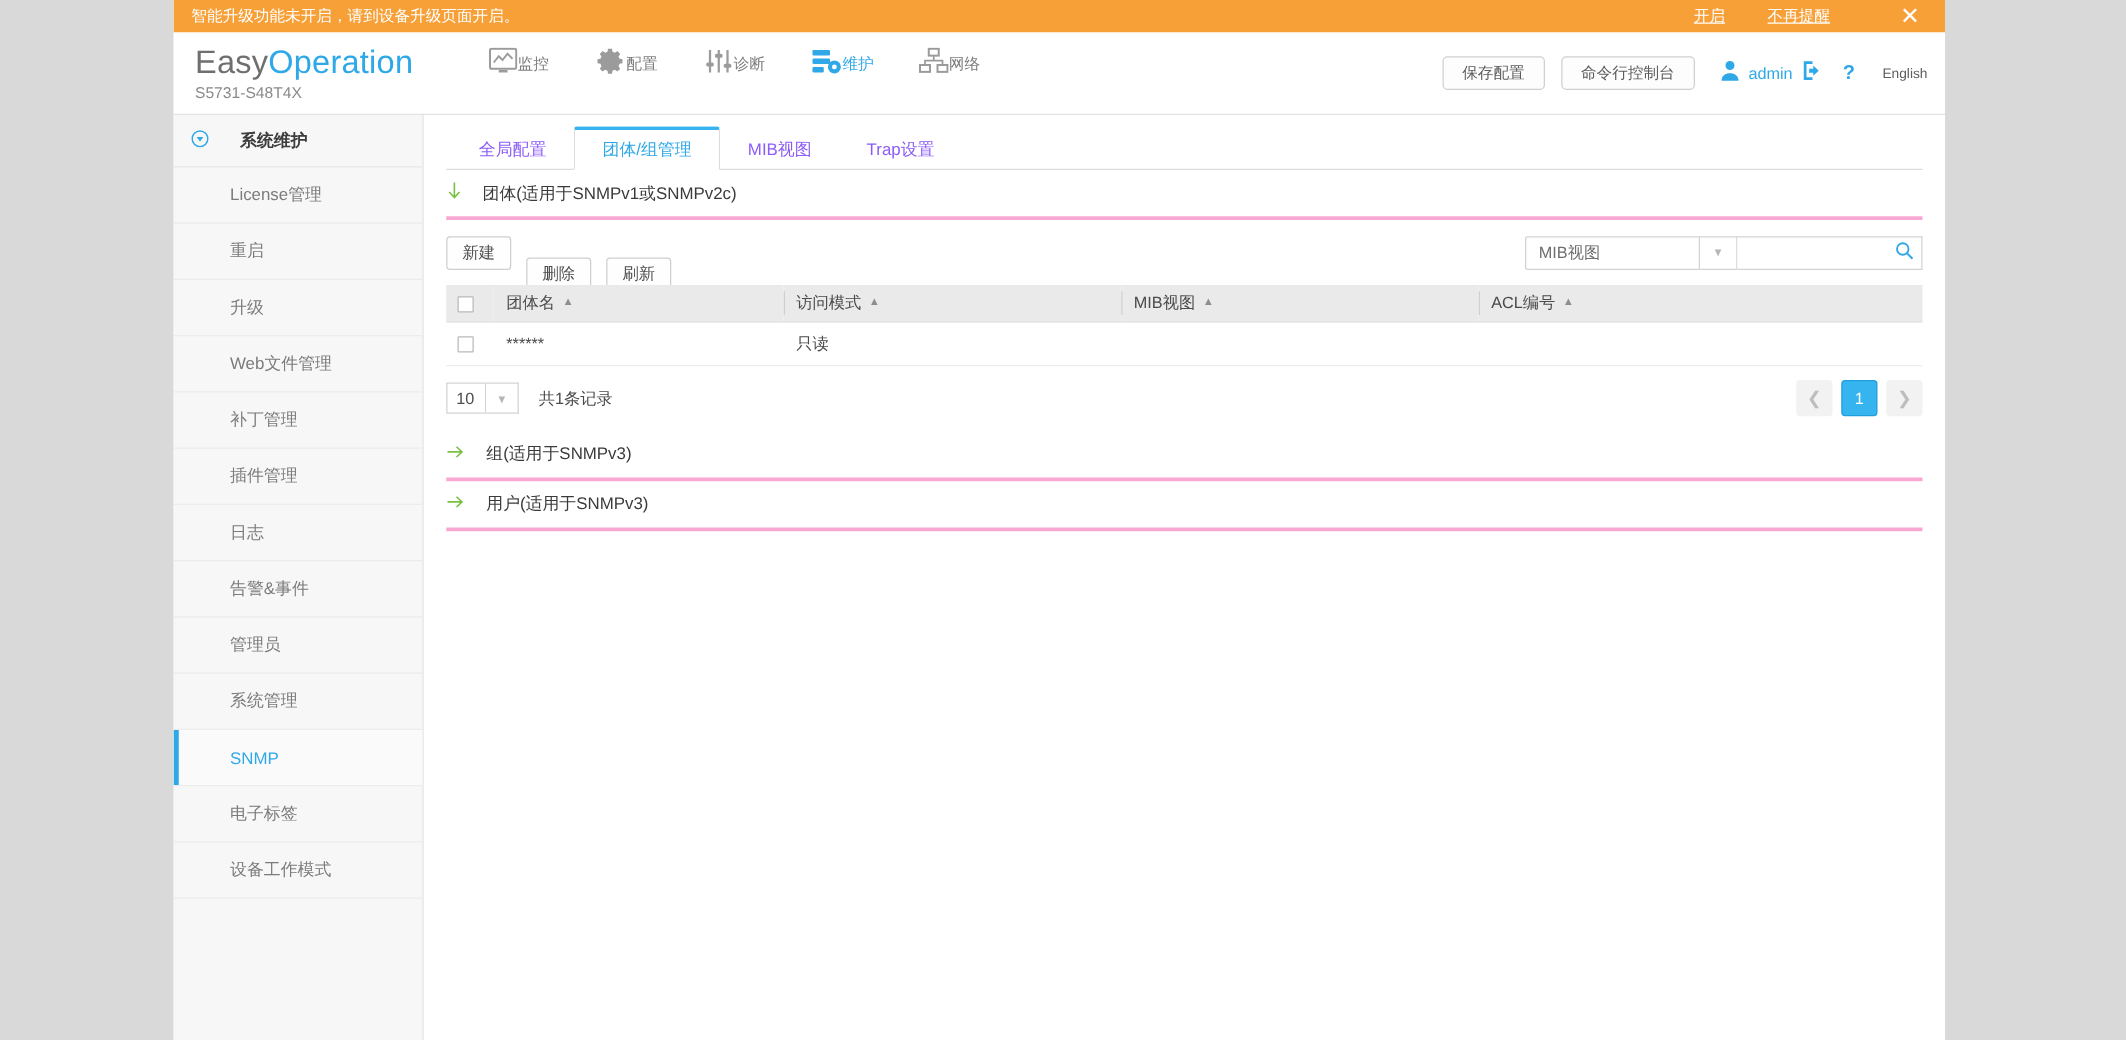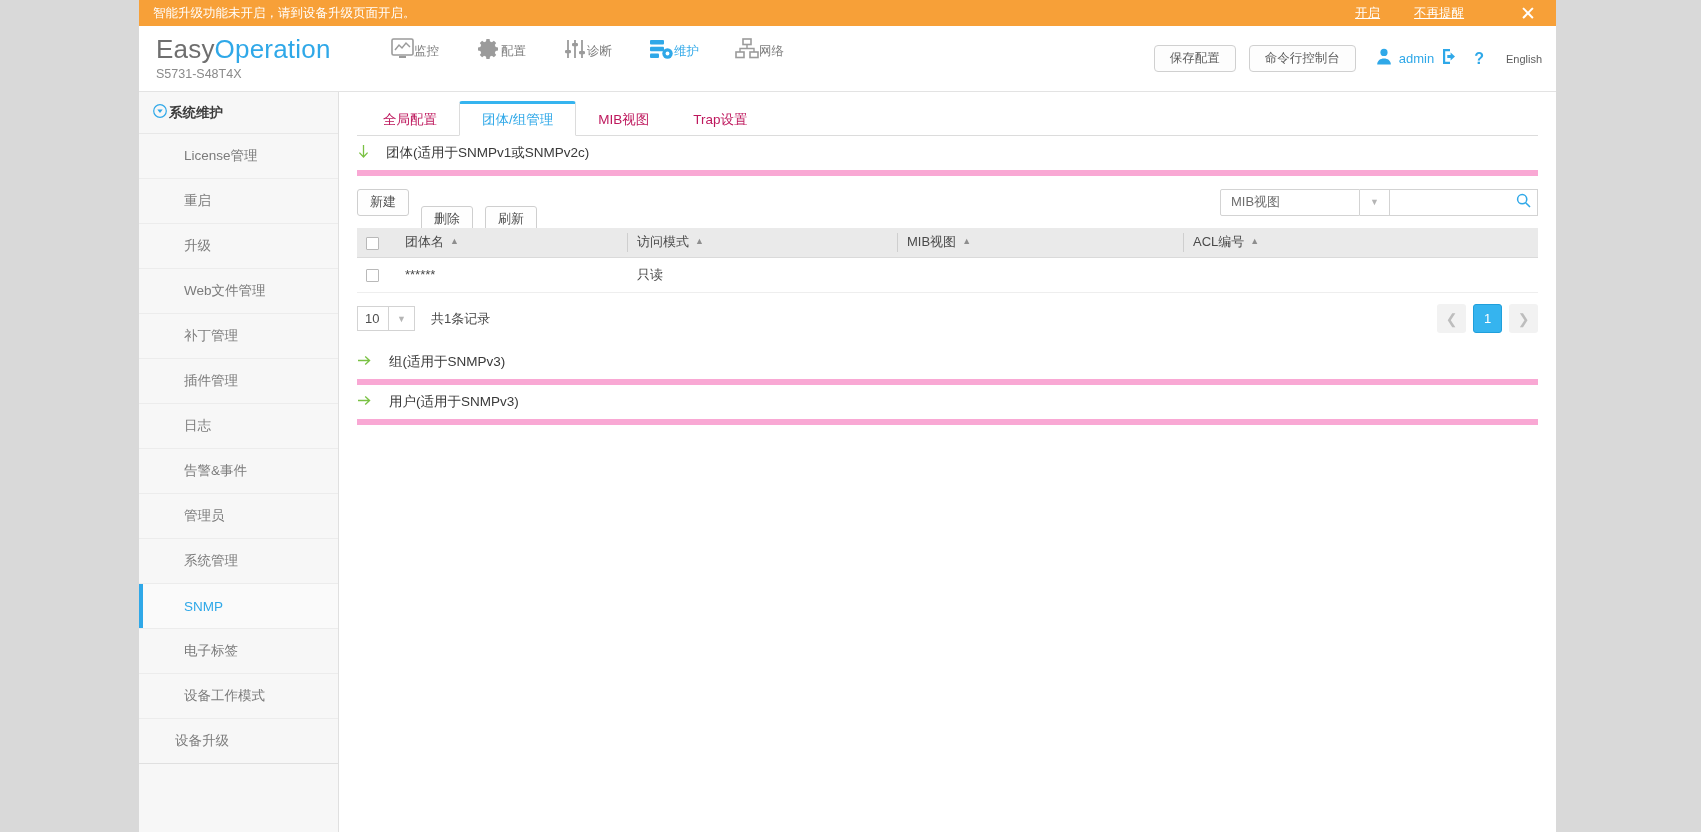--- a/index.html
+++ b/index.html
@@ -65,56 +65,56 @@
   .pill + .pill { margin-left: 13px; }
   .user-wrap { display: flex; align-items: center; margin-left: 20px; gap: 7px; }
   .user-name { color: #2fa8e8; font-size: 13px; }
   .hdr-q { color: #2fa8e8; font-size: 16px; margin-left: 16px; cursor: pointer; font-weight: bold; }
   .hdr-lang { color: #5d5d5d; font-size: 11px; margin-left: 22px; cursor: pointer; }
 
   
   .body { display: flex; height: 765px; }
   .sidebar { width: 200px; background: #f7f7f7; border-right: 1px solid #e0e0e0; }
   .side-head {
-    height: 42px; display: flex; align-items: center; gap: 2px;
+    height: 42px; display: flex; align-items: center; gap: 25px;
     padding-left: 14px; border-bottom: 1px solid #e8e8e8;
     font-size: 13.5px; color: #3c3c3c; font-weight: 600; cursor: pointer;
   }
   .side-item {
     height: 45px; display: flex; align-items: center; padding-left: 45px;
     font-size: 13.5px; color: #7b7b7b; border-bottom: 1px solid #ececec;
     cursor: pointer; position: relative;
   }
   .side-item.active { color: #2fa8e8; background: #fafafa; }
   .side-item.active::before {
     content: ""; position: absolute; left: 0; top: 0; bottom: 0; width: 4px; background: #2fa8e8;
   }
   .side-item.last { padding-left: 36px; border-bottom: 1px solid #e0e0e0; }
 
   .content { flex: 1; background: #ffffff; padding: 0 18px 0 18px; }
 
   
   .tabs { display: flex; align-items: flex-end; height: 44px; border-bottom: 1px solid #dcdcdc; padding-left: 4px; }
   .tab {
     height: 33px; padding: 0 22px; display: flex; align-items: center;
-    font-size: 13.5px; color: #be185d; cursor: pointer; position: relative; top: 1px;
+    font-size: 13.5px; color: #8b5cf6; cursor: pointer; position: relative; top: 1px;
   }
   .tab.active {
     color: #2fa8e8; background: #ffffff;
     border: 1px solid #dcdcdc; border-bottom: 1px solid #ffffff;
     border-top: 3px solid #35b4ef; border-radius: 3px 3px 0 0;
     height: 35px;
   }
 
   
   .sec-head {
     display: flex; align-items: center; gap: 8px; height: 40px;
     font-size: 13.5px; color: #3a3a3a; cursor: pointer;
   }
-  .sec-head.bordered { border-bottom: 6px solid #f9a8d4; gap: 16px; }
+  .sec-head.bordered { border-bottom: 3px solid #f9a8d4; gap: 16px; }
   .arrow-ico { color: #7ac143; font-size: 15px; line-height: 1; }
 
   
   .toolbar { position: relative; display: flex; align-items: center; height: 52px; }
   .btn {
     height: 27px; min-width: 52px; padding: 0 12px; border: 1px solid #cfcfcf;
     border-radius: 3px; background: #fefefe; color: #4e4e4e; font-size: 13px;
     display: flex; align-items: center; justify-content: center; cursor: pointer;
   }
   .btn + .btn { margin-left: 12px; margin-top: 34px; }
@@ -334,23 +334,20 @@
             <span>系统管理</span>
           </div>
         <div class="side-item active">
             <span>SNMP</span>
           </div>
         <div class="side-item">
             <span>电子标签</span>
           </div>
         <div class="side-item">
             <span>设备工作模式</span>
-          </div>
-        <div class="side-item last">
-            <span>设备升级</span>
           </div>
       </div>
 
       <div class="content">
 
         <div class="tabs">
           <div class="tab">全局配置</div>
           <div class="tab active">团体/组管理</div>
           <div class="tab">MIB视图</div>
           <div class="tab">Trap设置</div>

